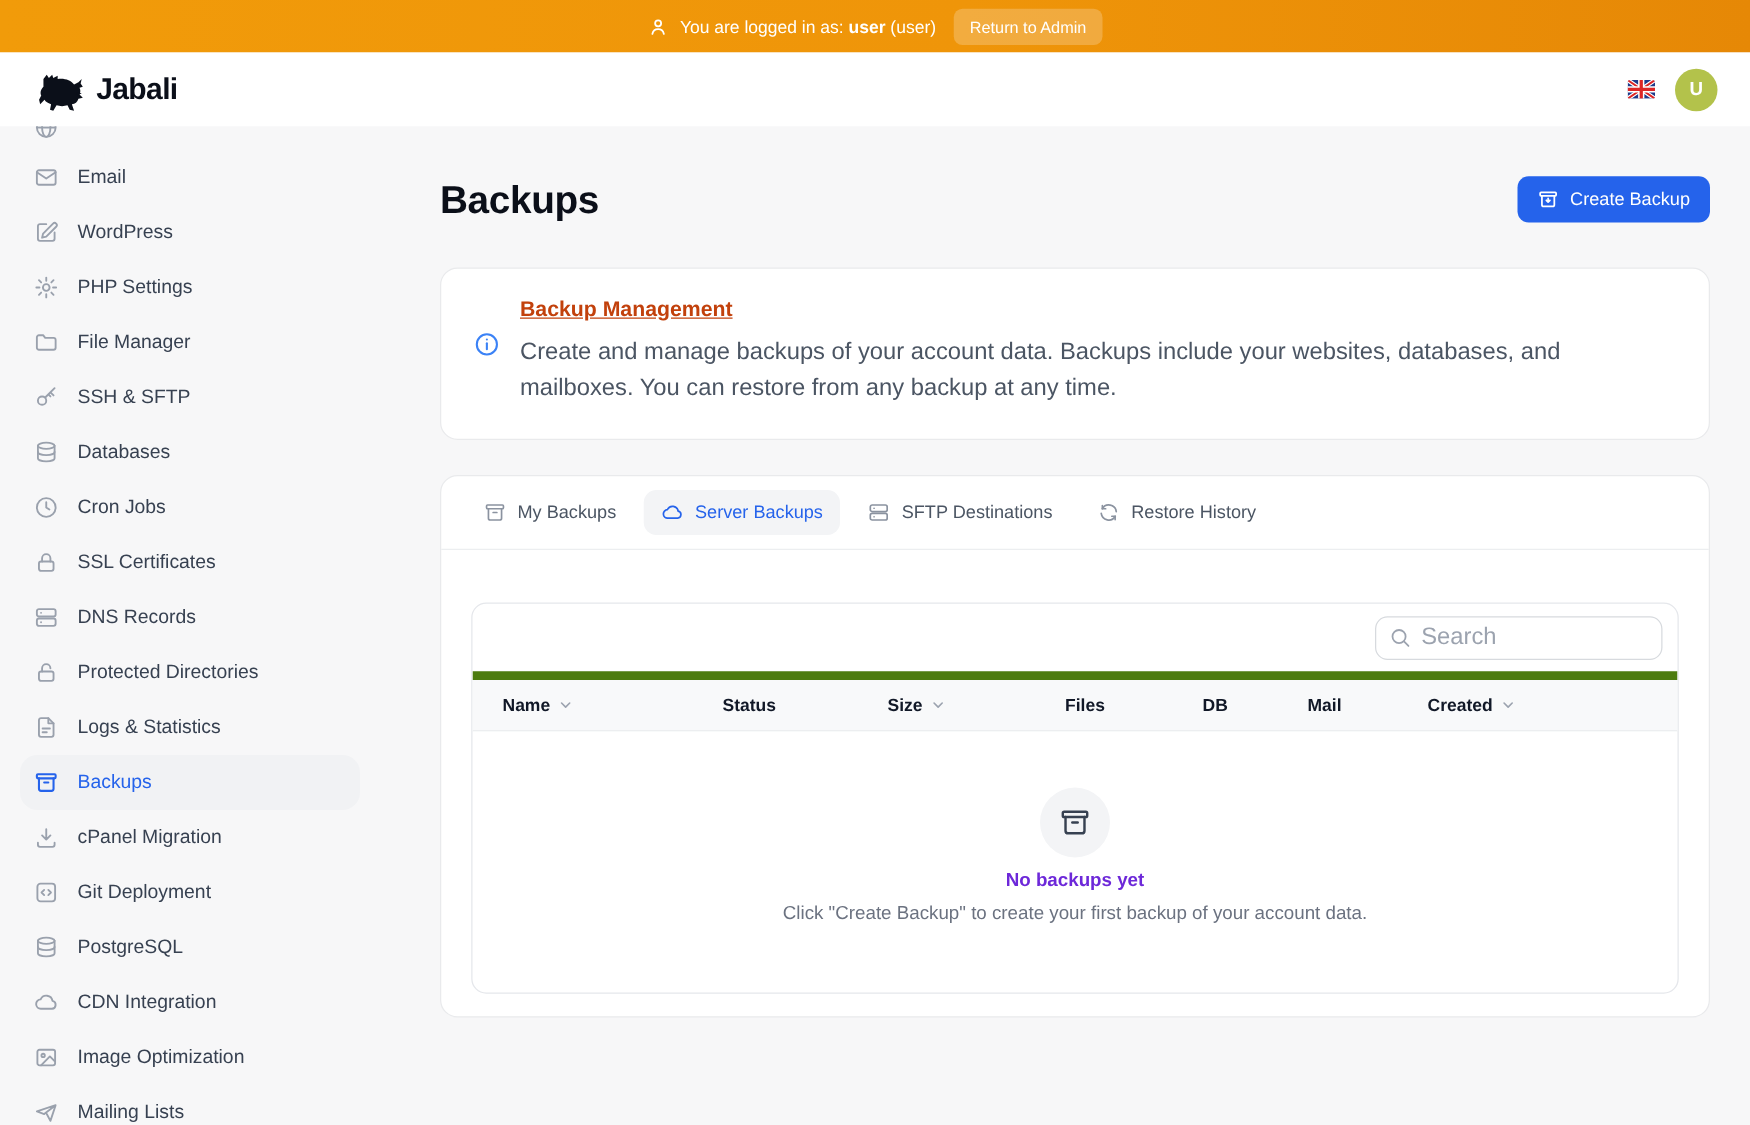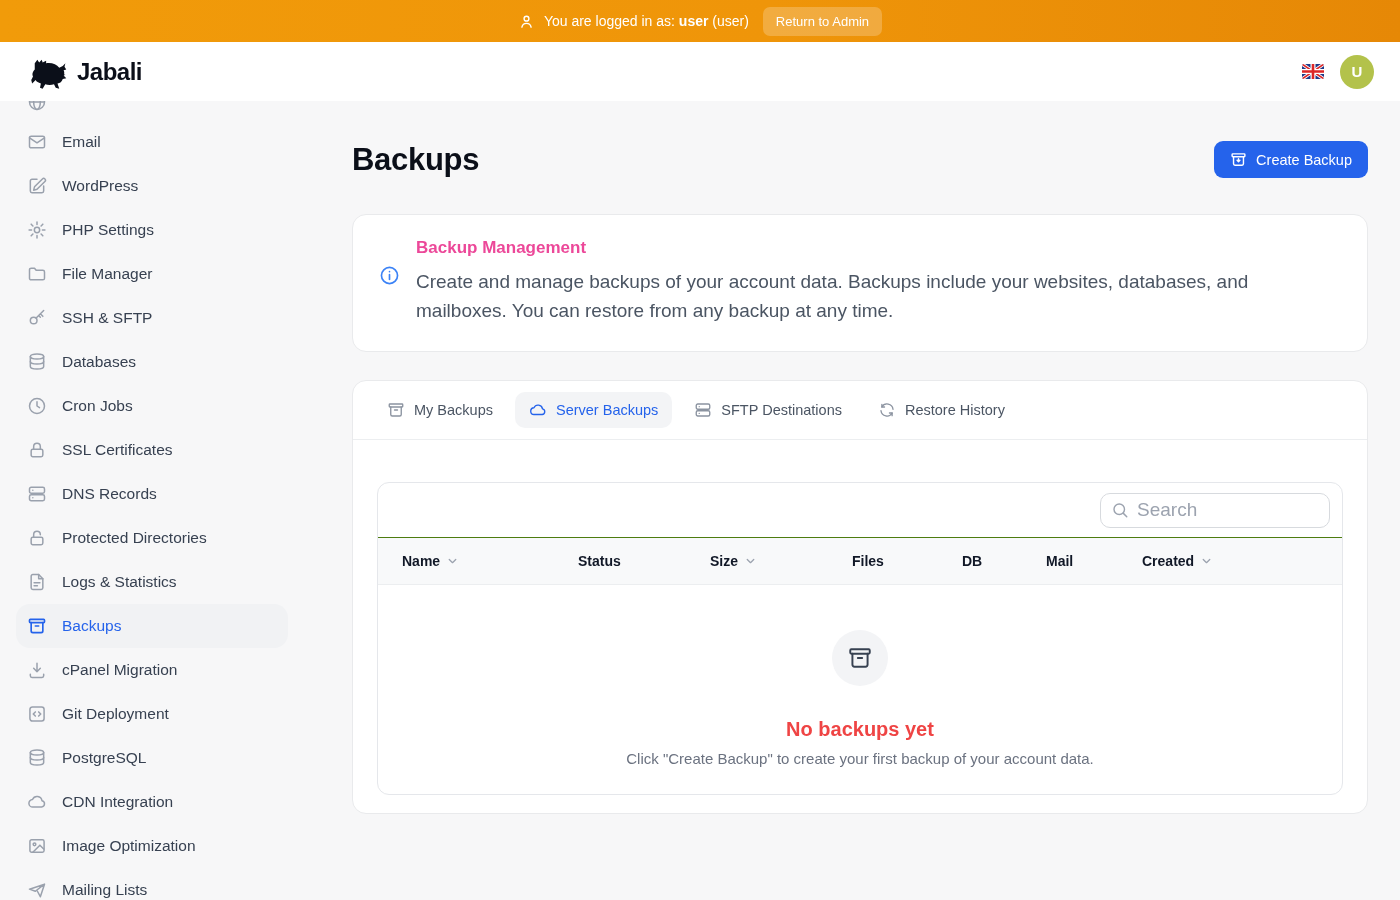--- a/index.html
+++ b/index.html
@@ -37,21 +37,21 @@
 
   .main { flex:1; padding:0 32px; }
   .title-row { display:flex; align-items:center; justify-content:space-between; padding-top:40px; }
   h1 { font-size:31px; font-weight:800; color:#0b0f19; letter-spacing:-.3px; }
   .btn-primary { background:#2563eb; color:#fff; border:none; border-radius:9px; height:37px;
     padding:0 16px; font-size:14.5px; font-family:inherit; display:flex; align-items:center; gap:9px; cursor:pointer; }
 
   .card { background:#fff; border:1px solid #e9eaec; border-radius:14px; }
   .info-card { margin-top:36px; padding:23px 28px 25px 26px; display:flex; gap:16px; }
   .info-card .iicon { color:#3b82f6; margin-top:27px; flex:0 0 auto; }
-  .info-card h2 { font-size:17px; font-weight:700; color:#ec4899; margin-bottom:9px; }
+  .info-card h2 { font-size:17px; font-weight:700; color:#c2410c; margin-bottom:9px;text-decoration:underline; }
   .info-card p { font-size:19px; line-height:1.55; color:#4b5563; max-width:940px; }
 
   .panel { margin-top:28px; }
   .tabs { display:flex; gap:8px; padding:11px 20px; }
   .tab { display:flex; align-items:center; gap:9px; padding:9px 14px; border-radius:10px;
     font-size:14.5px; color:#4b5563; cursor:pointer; }
   .tab .ic { color:#8b93a0; display:flex; }
   .tab.active { background:#f3f4f6; color:#2563eb; font-weight:500; }
   .tab.active .ic { color:#2563eb; }
   .divider { height:1px; background:#eceef0; }
@@ -59,29 +59,29 @@
 
   .table-card { border:1px solid #e5e7eb; border-radius:12px; margin-top:22px; overflow:hidden; background:#fff; }
   .search-row { display:flex; justify-content:flex-end; padding:10px 12px 9px; }
   .search-box { position:relative; width:230px; }
   .search-box input { width:100%; height:35px; border:1px solid #d7dade; border-radius:10px;
     padding:0 12px 0 36px; font-size:19px; font-family:inherit; color:#374151; outline:none; background:#fff; }
   .search-box input::placeholder { color:#9ca3af; }
   .search-box .ic { position:absolute; left:11px; top:8px; color:#9ca3af; }
 
   .thead { display:flex; align-items:center; height:48px; background:#f8f9fa;
-    border-top:1px solid #4d7c0f; border-bottom:1px solid #eceef0; padding-left:24px; }
+    border-top:7px solid #4d7c0f; border-bottom:1px solid #eceef0; padding-left:24px; }
   .th { display:flex; align-items:center; gap:6px; font-size:14px; font-weight:700; color:#111827; }
   .th .sort { color:#9ca3af; display:flex; }
   .c0{width:176px}.c1{width:132px}.c2{width:142px}.c3{width:110px}.c4{width:84px}.c5{width:96px}.c6{flex:1}
 
   .empty { height:209px; display:flex; flex-direction:column; align-items:center; padding-top:45px; }
   .empty .circle { width:56px; height:56px; border-radius:50%; background:#f3f4f6; color:#374151;
     display:flex; align-items:center; justify-content:center; }
-  .empty h3 { margin-top:32px; font-size:20px; font-weight:700; color:#ef4444; }
+  .empty h3 { margin-top:10px; font-size:15px; font-weight:700; color:#6d28d9; }
   .empty p { margin-top:9px; font-size:15px; color:#6b7280; }
 
   svg { display:block; }
 </style>
 </head>
 <body>
 
 <div class="topbar">
   <span class="who">
     <span class="ic">

